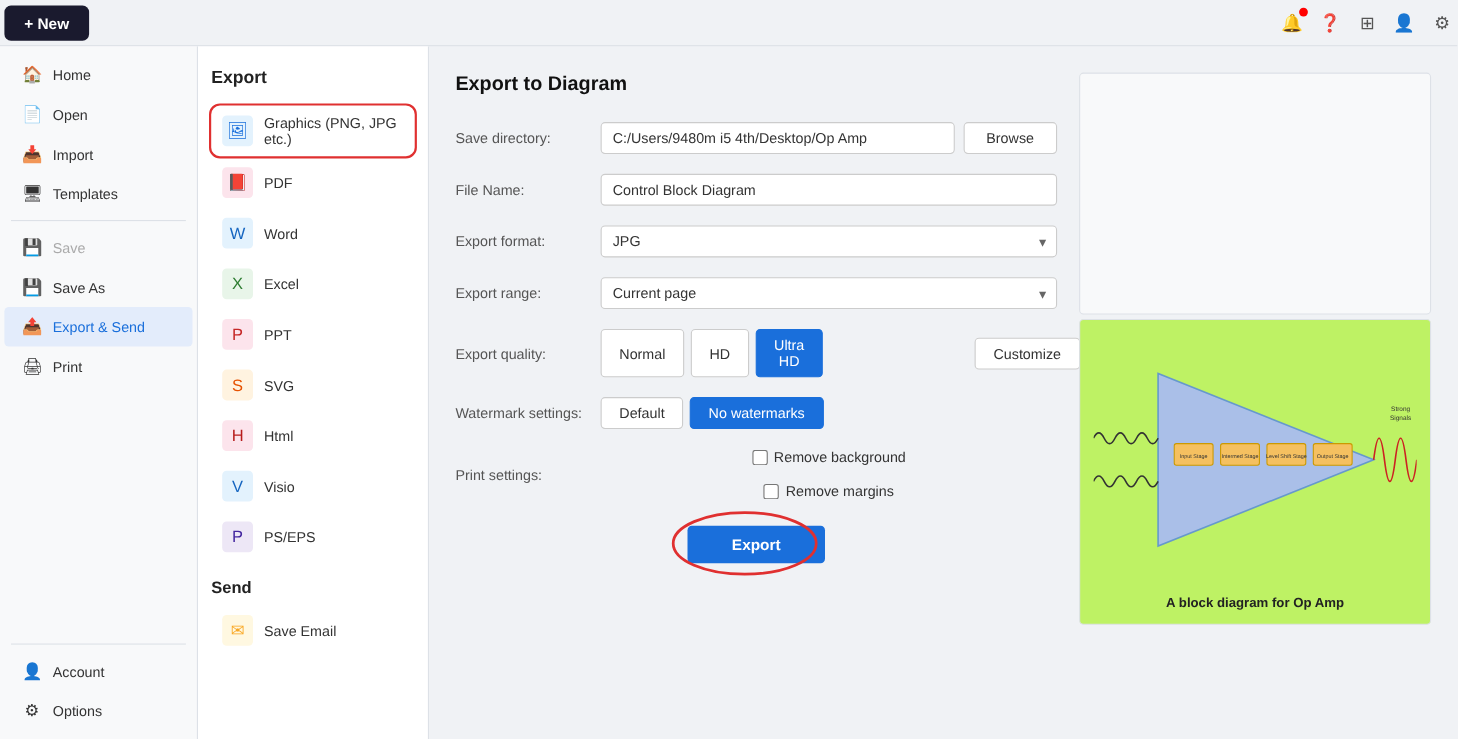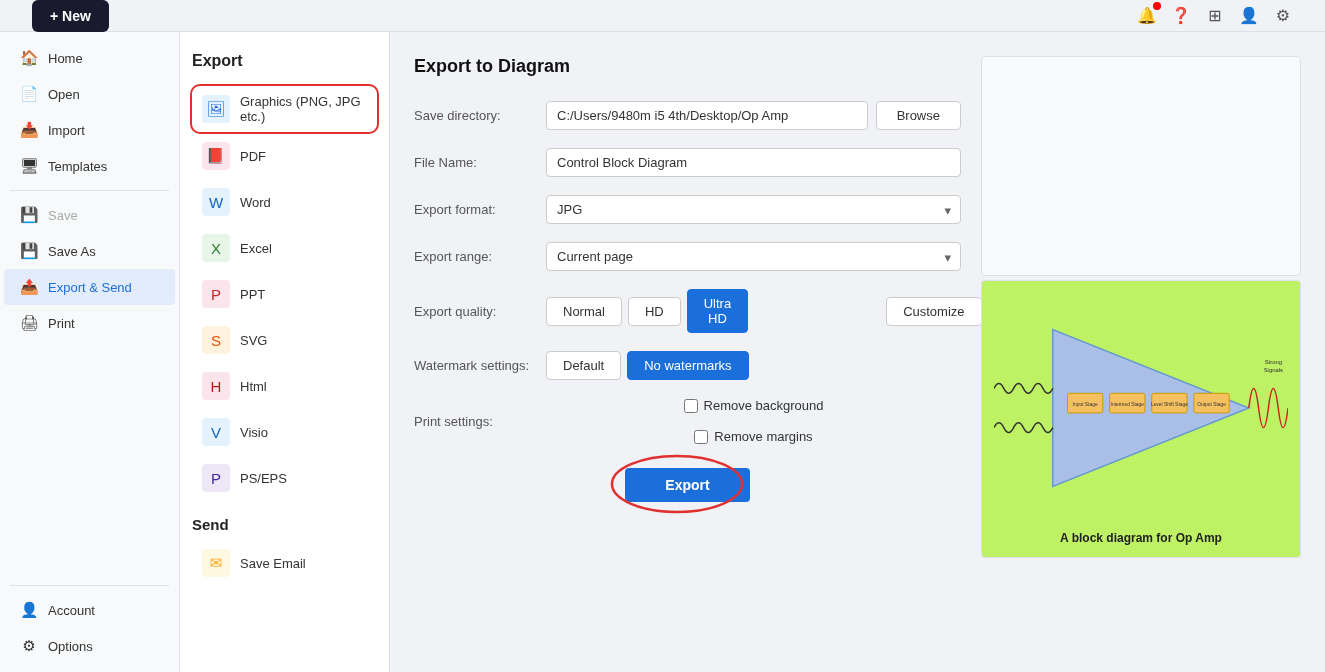--- a/index.html
+++ b/index.html
@@ -1,19 +1,19 @@
 <!DOCTYPE html>
 <html><head>
   <meta charset="utf-8">
   <style>
     * { box-sizing: border-box; margin: 0; padding: 0; }
     body { font-family: 'Segoe UI', Arial, sans-serif; font-size: 13px; background: #f0f2f5; display: flex; flex-direction: column; height: 672px; overflow: hidden; }
 
     
-    .topbar { height: 32px; background: #f0f2f5; display: flex; align-items: center; justify-content: space-between; padding: 0 32px; border-bottom: 1px solid #dde1e7; flex-shrink: 0; }
+    .topbar { height: 42px; background: #f0f2f5; display: flex; align-items: center; justify-content: space-between; padding: 0 4px; border-bottom: 1px solid #dde1e7; flex-shrink: 0; }
     .topbar-left { display: flex; align-items: center; gap: 8px; }
     .new-btn { background: #1a1a2e; color: white; border: none; border-radius: 6px; padding: 8px 18px; font-size: 14px; font-weight: 600; cursor: pointer; display: flex; align-items: center; gap: 6px; }
     .topbar-right { display: flex; align-items: center; gap: 14px; color: #555; }
     .topbar-icon { width: 20px; height: 20px; cursor: pointer; display: flex; align-items: center; justify-content: center; font-size: 16px; color: #555; position: relative; }
     .badge { position: absolute; top: -4px; right: -4px; background: red; border-radius: 50%; width: 8px; height: 8px; }
 
     
     .main { display: flex; flex: 1; overflow: hidden; }
 
     
@@ -48,21 +48,21 @@
     .export-form { flex: 1; min-width: 0; }
     .export-form h2 { font-size: 18px; font-weight: 700; margin-bottom: 24px; color: #111; }
     .form-row { display: flex; align-items: center; margin-bottom: 18px; gap: 12px; }
     .form-label { width: 120px; color: #555; font-size: 13px; flex-shrink: 0; }
     .form-value { flex: 1; display: flex; align-items: center; gap: 8px; }
     .input-text { flex: 1; border: 1px solid #ccc; border-radius: 4px; padding: 6px 10px; font-size: 13px; color: #333; background: #fff; }
     .browse-btn { border: 1px solid #ccc; background: #fff; padding: 6px 20px; border-radius: 4px; cursor: pointer; font-size: 13px; color: #333; white-space: nowrap; }
     .select-wrapper { flex: 1; position: relative; }
     .select-wrapper::after { content: '▾'; position: absolute; right: 10px; top: 50%; transform: translateY(-50%); pointer-events: none; color: #666; }
     .select-wrapper select { width: 100%; border: 1px solid #ccc; border-radius: 4px; padding: 6px 28px 6px 10px; font-size: 13px; color: #333; background: #fff; appearance: none; cursor: pointer; }
-    .quality-btns { display: flex; gap: 6px; align-items: center; }
+    .quality-btns { display: flex; gap: 6px; }
     .quality-btn { border: 1px solid #ccc; background: #fff; padding: 6px 16px; border-radius: 4px; cursor: pointer; font-size: 13px; color: #333; }
     .quality-btn.active { background: #1a6fdb; color: #fff; border-color: #1a6fdb; }
     .customize-btn { border: 1px solid #ccc; background: #fff; padding: 6px 16px; border-radius: 4px; cursor: pointer; font-size: 13px; color: #333; margin-top: 8px; }
     .watermark-btns { display: flex; gap: 6px; }
     .watermark-btn { border: 1px solid #ccc; background: #fff; padding: 6px 16px; border-radius: 4px; cursor: pointer; font-size: 13px; color: #333; }
     .watermark-btn.active { background: #1a6fdb; color: #fff; border-color: #1a6fdb; }
     .other-row { display: flex; gap: 16px; flex-direction: column; }
     .checkbox-item { display: flex; align-items: center; gap: 6px; cursor: pointer; font-size: 13px; color: #333; }
     .checkbox-item input[type=checkbox] { width: 14px; height: 14px; cursor: pointer; }
     .export-btn-wrap { display: flex; justify-content: center; margin-top: 24px; position: relative; }

